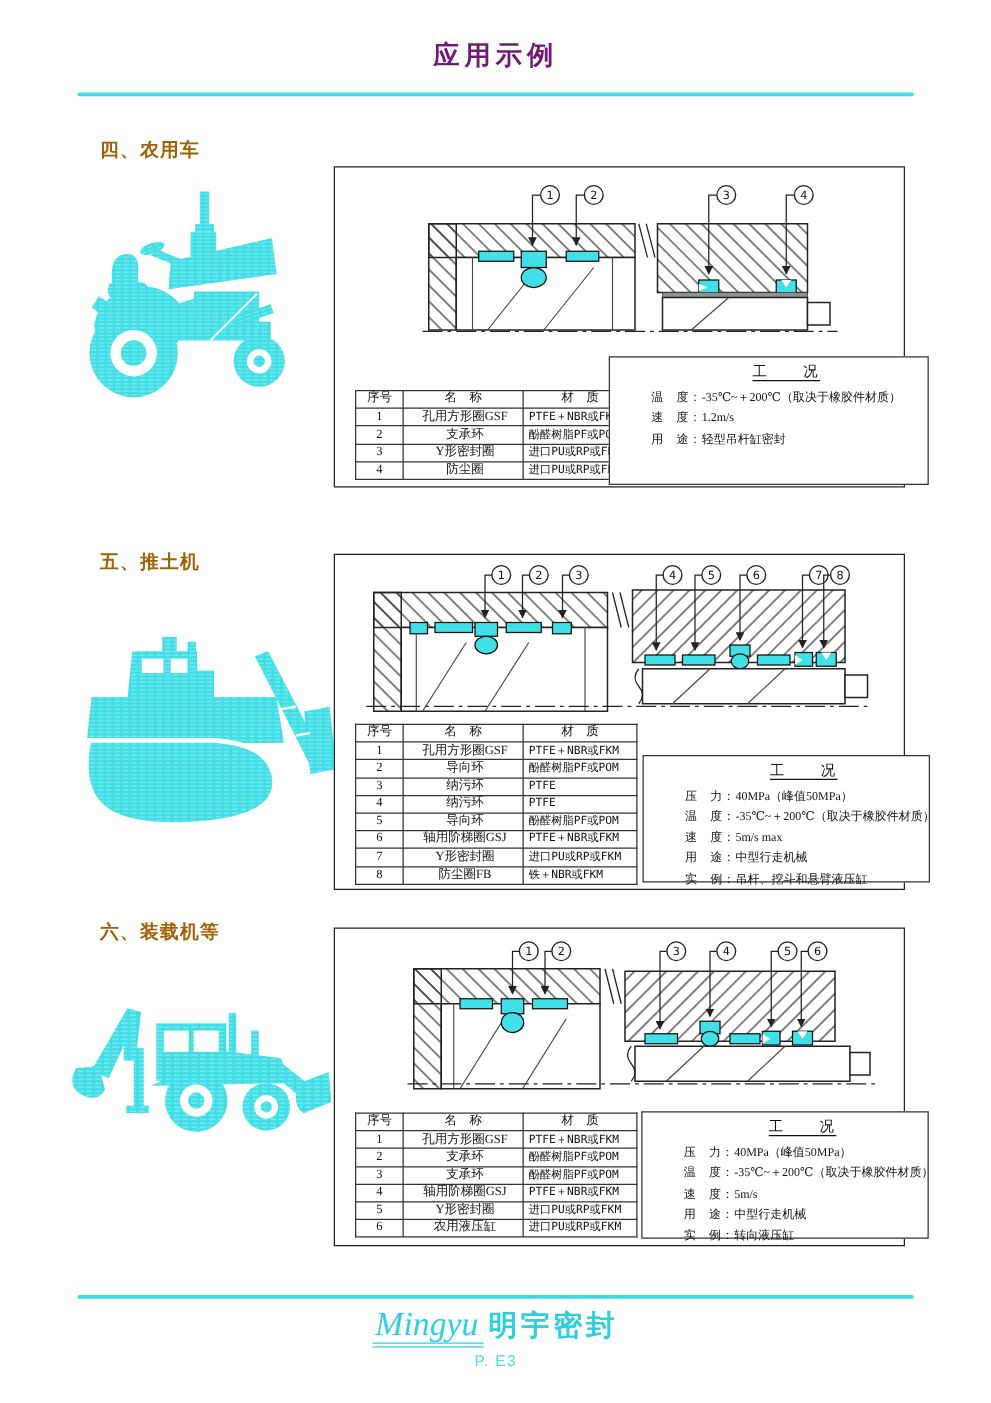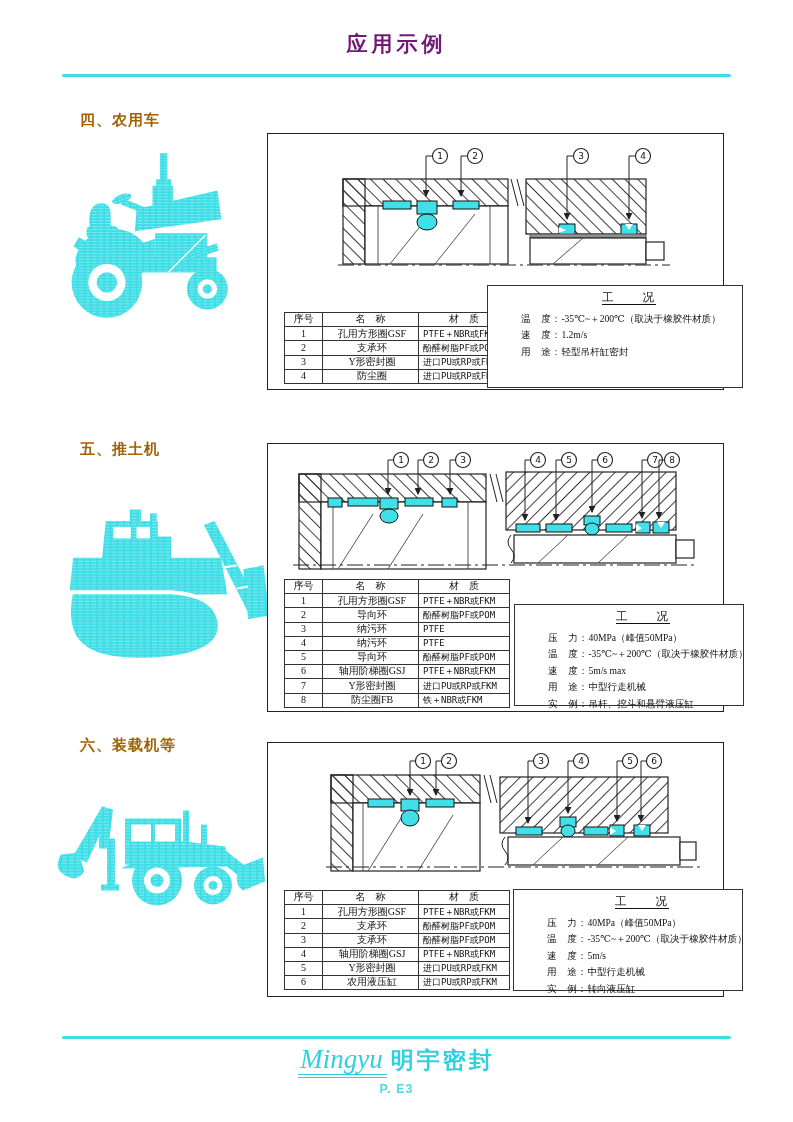--- a/index.html
+++ b/index.html
@@ -48,21 +48,21 @@
   .cline{stroke:#222;stroke-width:1;stroke-dasharray:16 4 3 4;fill:none;}
   .brk{stroke:#222;stroke-width:1;fill:none;}
   
   .brand{position:absolute;top:1044px;left:0;width:100%;text-align:center;color:#2fcfe0;}
   .brand .en{font-family:"Liberation Serif","DejaVu Serif",serif;font-style:italic;font-weight:normal;
         font-size:27px;border-bottom:4px double #2fcfe0;padding:0 4px 0 2px;}
   .brand .cn{font-size:23px;font-weight:bold;letter-spacing:3px;
         font-family:"Liberation Sans","DejaVu Sans",sans-serif;}
   .pageno{position:absolute;top:1082px;left:0;width:100%;text-align:center;
         font-family:"Liberation Sans","DejaVu Sans",sans-serif;
-        font-size:12.5px;color:#4fd9e5;letter-spacing:1px;font-weight:bold;}
+        font-size:12.5px;color:#4fd9e5;letter-spacing:1px;font-weight:normal;}
 </style>
 </head>
 <body>
 
 <div class="page">
 
   <svg width="0" height="0" style="position:absolute" aria-hidden="true">
     <defs>
       <pattern id="hatchA" patternUnits="userSpaceOnUse" width="9" height="9" patternTransform="rotate(-45)">
         <line x1="4.5" y1="0" x2="4.5" y2="9" stroke="#3a3a3a" stroke-width="1"></line>

